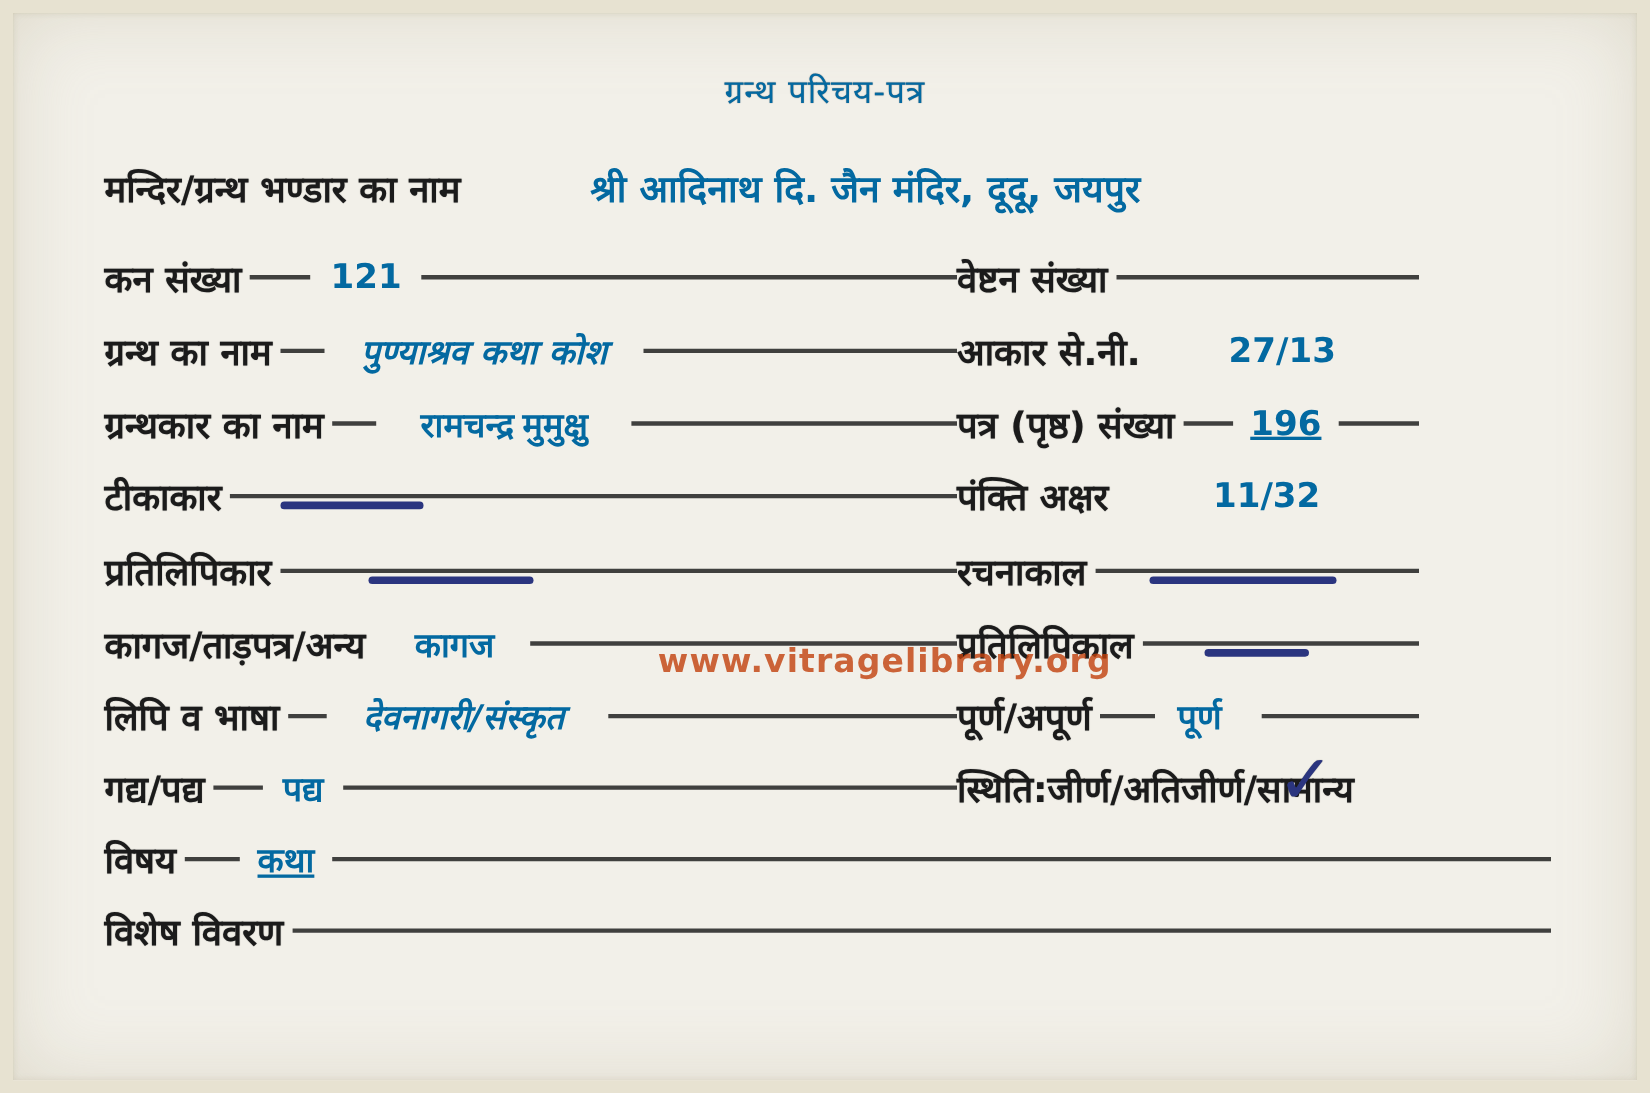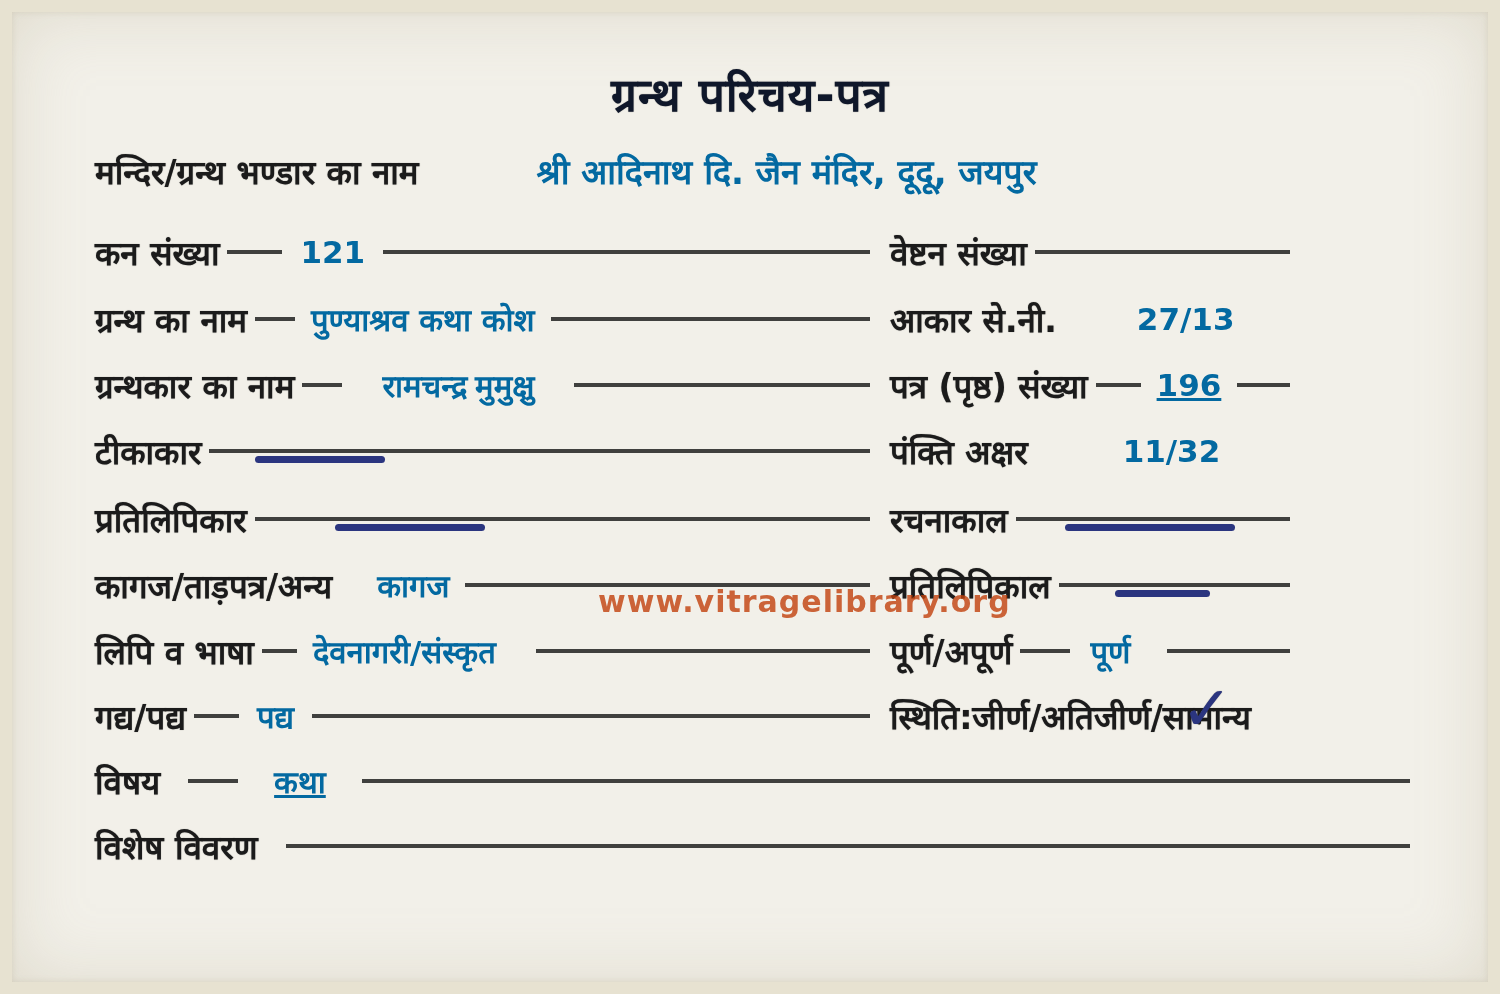--- a/index.html
+++ b/index.html
@@ -13,47 +13,47 @@
     background:#e7e2d1;
   }
   .paper{
     position:absolute;inset:12px;
     background:#f2f0e9;
     box-shadow:inset 0 0 70px rgba(176,165,132,0.28), inset 0 0 6px rgba(160,150,120,0.25);
   }
   .title{
     position:absolute;top:62px;left:0;width:100%;
     text-align:center;
-    font-size:46px;font-weight:bold;color:#0f172a;
+    font-size:30px;font-weight:normal;color:#0369a1;
     letter-spacing:1px;
     text-shadow:0 0 1px rgba(20,20,20,0.5);
   }
   .hdr-row{
     position:absolute;top:146px;left:95px;right:90px;height:50px;
     display:flex;align-items:center;
   }
   .hdr-row .val{margin-left:118px;font-size:34px;}
   .row{
     position:absolute;left:95px;right:90px;height:44px;
-    display:flex;align-items:center;gap:20px;
+    display:flex;align-items:center;
   }
   .cell-l{width:775px;display:flex;align-items:center;position:relative;}
   .cell-r{flex:1;display:flex;align-items:center;position:relative;}
   .lbl{
     font-weight:bold;color:#1b1b1b;font-size:33px;white-space:nowrap;
     text-shadow:0 0 1px rgba(20,20,20,0.45);
   }
   .val{
     color:#0369a1;font-weight:bold;font-size:31px;white-space:nowrap;
   }
   .rule{border-top:4px solid rgba(25,25,25,0.82);height:0;}
   .rule.grow{flex:1 1 auto;}
   .rule.dash{width:55px;flex:0 0 auto;}
   .rule.stop{margin-right:120px;}
-  .ml8{margin-left:8px;} .ml30{margin-left:16px;} .ml40{margin-left:40px;font-family:Liberation Serif, serif;}
+  .ml8{margin-left:8px;} .ml30{margin-left:33px;font-style:italic;} .ml40{margin-left:40px;font-family:Liberation Serif, serif;}
   .ml45{margin-left:45px;} .ml80{margin-left:80px;} .ml95{margin-left:95px;}
   .mx16{margin-left:16px;margin-right:16px;text-decoration:underline;}
   .mx18{margin-left:18px;margin-right:18px;}
   .mx20{margin-left:20px;margin-right:36px;}
   .bdash{
     position:absolute;height:7px;background:#2b357f;border-radius:4px;top:27px;
   }
   .ticked{position:relative;display:inline-block;}
   .tick{
     position:absolute;left:50%;top:-16px;transform:translateX(-50%);

